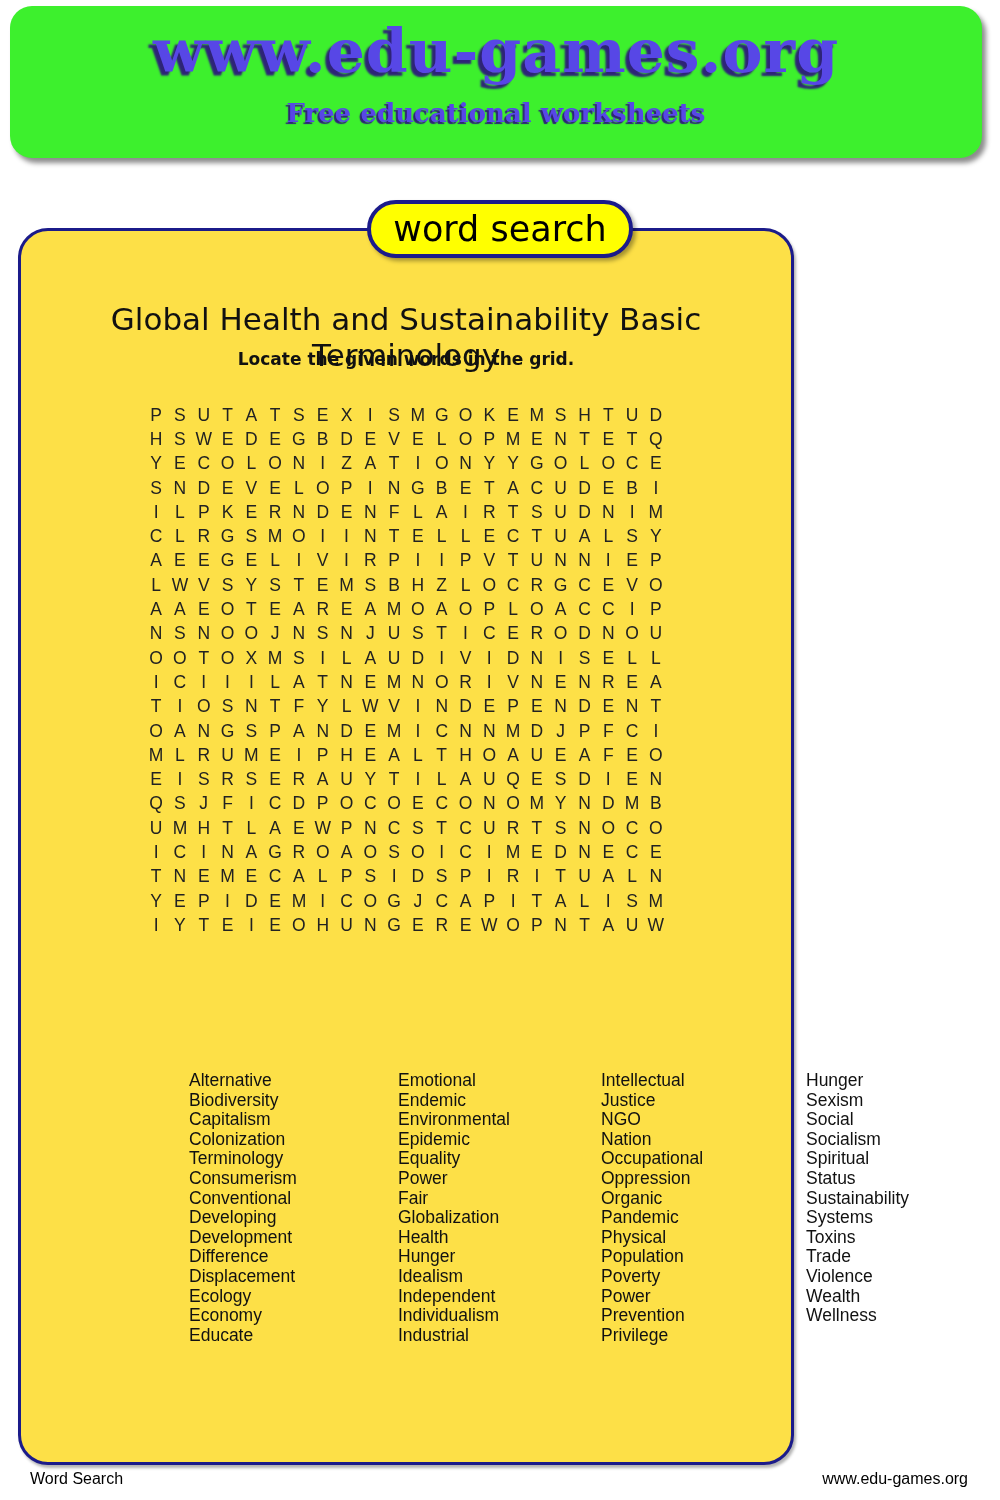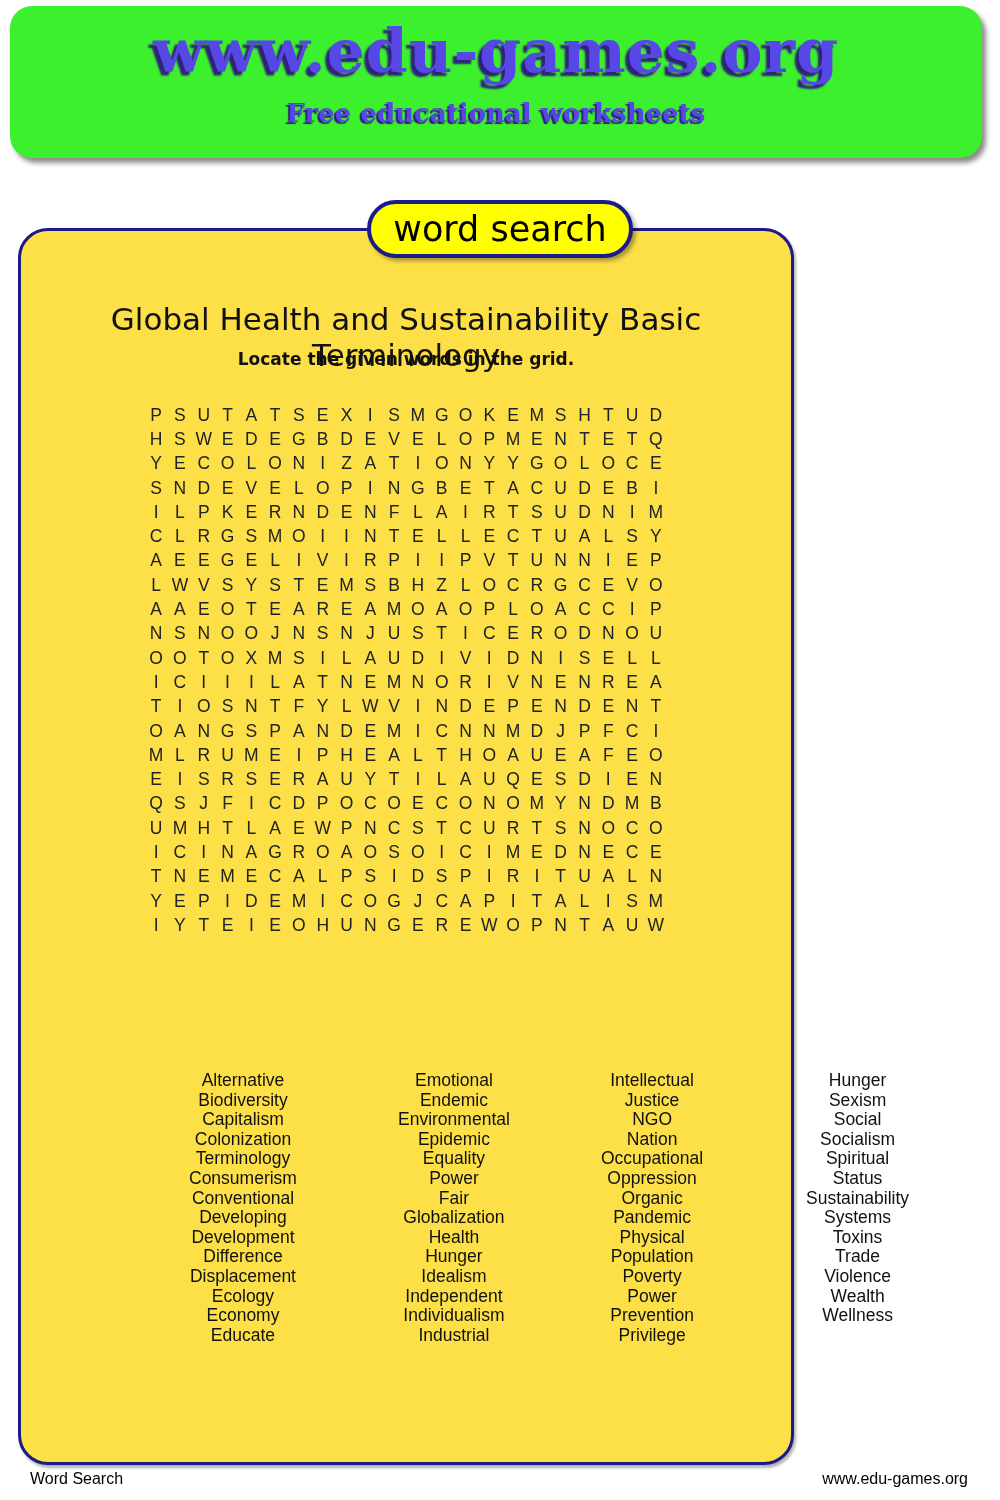--- a/index.html
+++ b/index.html
@@ -97,21 +97,21 @@
   .letter-cell{
     display:flex;align-items:center;justify-content:center;
     font-family:"Liberation Sans",sans-serif;
     font-size:17.5px;
     color:#222;
   }
 
   
   .word-list{
     position:absolute;top:840px;left:0;
-    width:100%;height:300px;text-align:center;
+    width:100%;height:300px;
   }
   .word-column{
     position:absolute;top:0;
     font-family:"Liberation Sans",sans-serif;
     font-size:17.5px;
     color:#111;
     line-height:19.6px;
     white-space:nowrap;
   }
   .word-column.c0{left:168px;}

